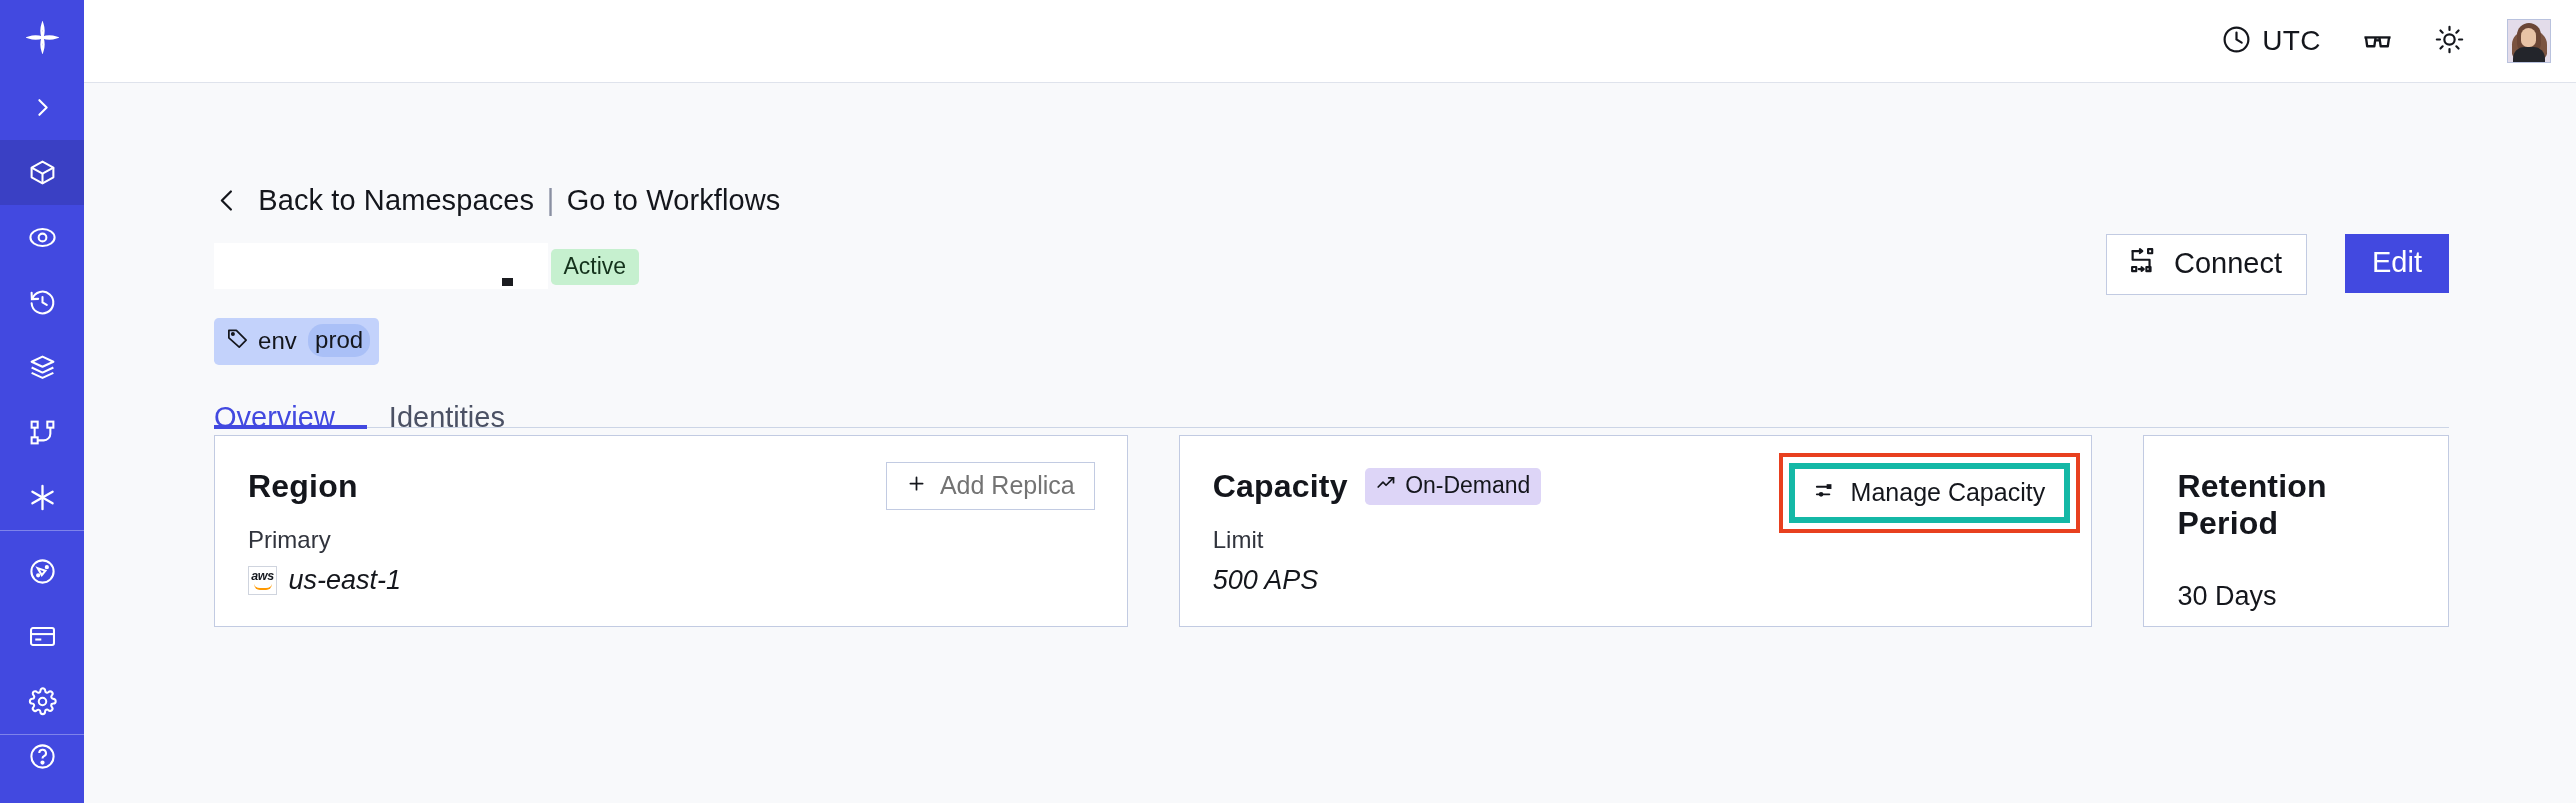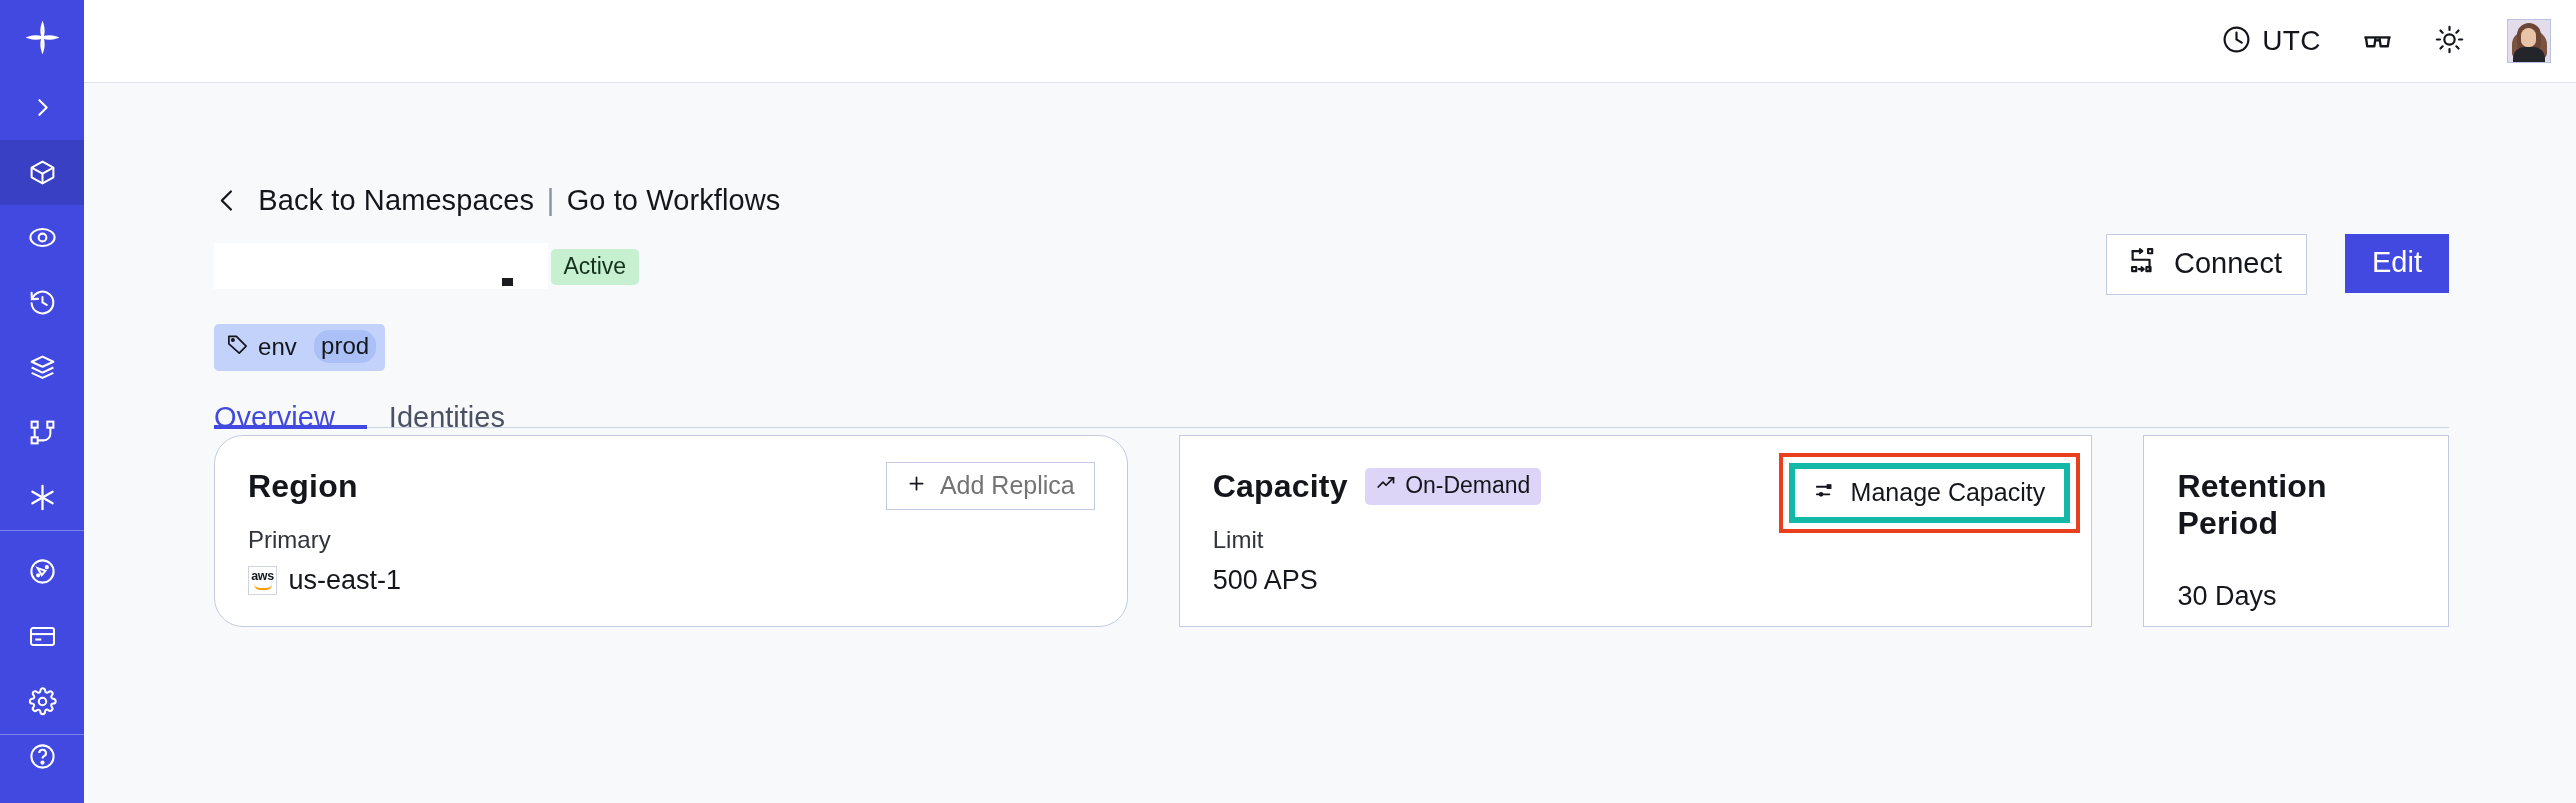--- a/index.html
+++ b/index.html
@@ -121,30 +121,30 @@
   }
   #btn-edit {
     position: absolute; right: 0; top: -15.3px;
     background: #4249e0; color: #ffffff;
     font-size: 29px; line-height: 1;
     padding: 13.4px 26px 15.3px;
     border: 1px solid #4249e0;
   }
 
   
-  #tag-row { position: absolute; left: 130px; top: 240px; }
+  #tag-row { position: absolute; left: 130px; top: 234px; }
   #tag {
     display: inline-flex; align-items: center; gap: 9.6px;
     background: #c3d2fb; border-radius: 4.8px;
     padding: 5.8px 9.6px 7.7px 11.5px;
     font-size: 24px; color: #14161c; line-height: 1;
   }
   #tag .tag-val {
     background: #aac0f7; border-radius: 15px;
-    padding: 3.8px 6.7px 5.8px; margin-left: 8px;
+    padding: 3.8px 6.7px 5.8px; margin-left: 2px;
   }
 
   
   #tabs {
     position: absolute; left: 130px; top: 297px;
     width: 2235px;
   }
   #tabs .row { display: flex; gap: 0; align-items: flex-end; }
   .tab {
     font-size: 29px; color: #4b5164;
@@ -168,27 +168,27 @@
     width: 2235px; height: 192px;
     display: flex; gap: 51px;
   }
   .card {
     background: #ffffff;
     border: 1px solid #c2cbe2;
     position: relative;
     height: 192px;
     padding: 32px 33px 0 33px;
   }
-  .card.region   { width: 919px; border-radius: 29px; }
+  .card.region   { width: 919px; }
   .card.capacity { width: 919px; }
   .card.retention{ width: 307px; }
   .card-head { display: flex; align-items: center; gap: 17.3px; }
   .card-title { font-size: 32px; color: #14161c; font-weight: bold; letter-spacing: 0.2px; }
   .card-sub { font-size: 24px; color: #31343d; margin-top: 21px; }
-  .card-val { font-size: 27px; color: #14161c; margin-top: 10.5px; display: flex; align-items: center; gap: 11.5px; }
+  .card-val { font-size: 27px; color: #14161c; margin-top: 10.5px; display: flex; align-items: center; gap: 11.5px; font-style: italic; }
 
   #ondemand-badge {
     display: inline-flex; align-items: center; gap: 8.6px;
     background: #ddd5f7; color: #14161c;
     border-radius: 4.8px; padding: 4.8px 10.5px 6.7px;
     font-size: 23px; line-height: 1;
   }
 
   #btn-add-replica {
     position: absolute; right: 32px; top: 26px;

